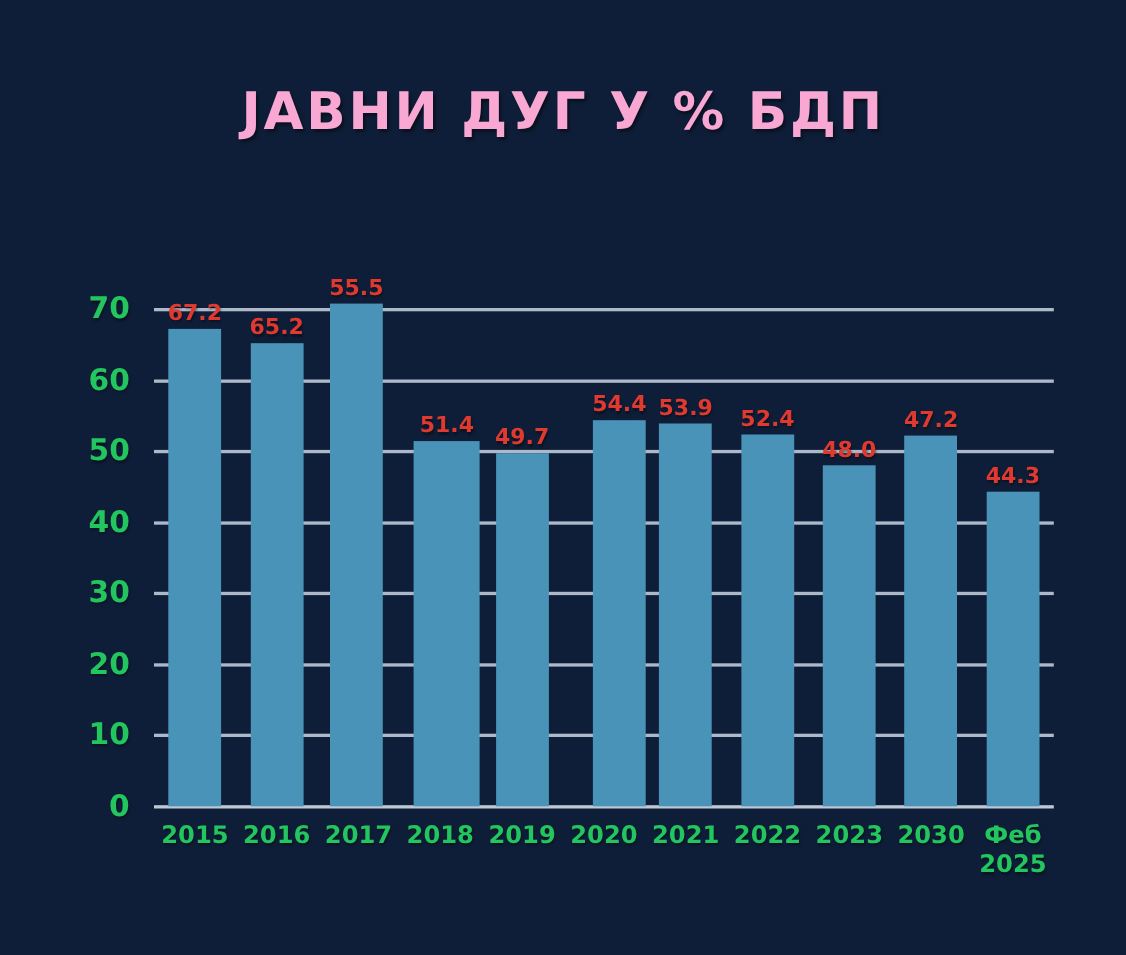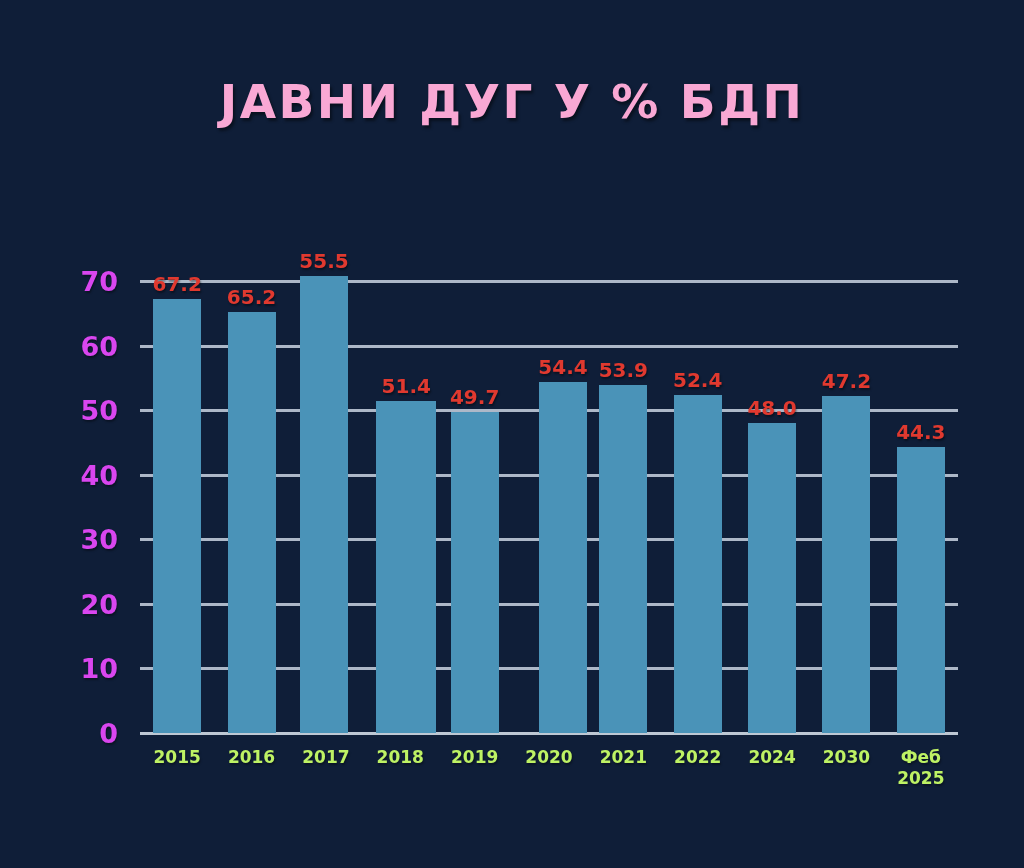--- a/index.html
+++ b/index.html
@@ -57,21 +57,21 @@
   .gridline.baseline {
     background: #dde6f0;
     height: 3px;
   }
 
   .ytick-label {
     position: absolute;
     right: 0;
     width: 64px;
     text-align: right;
-    color: #d946ef;
+    color: #22c55e;
     font-size: 27px;
     font-weight: 900;
     line-height: 1;
     transform: translateY(-50%);
     text-shadow: 1px 2px 2px rgba(0,0,0,0.35);
   }
   .ytick-wrap {
     position: absolute;
     left: 0;
     width: 118px;
@@ -102,22 +102,22 @@
   }
   .bar-rect {
     width: 100%;
     background: #4a93b8;
   }
 
   .xtick-label {
     position: absolute;
     top: 747px;
     text-align: center;
-    color: #bef264;
-    font-size: 17px;
+    color: #22c55e;
+    font-size: 22px;
     font-weight: 900;
     line-height: 1.22;
     text-shadow: 1px 2px 2px rgba(0,0,0,0.35);
     white-space: pre-line;
   }
 </style>
 </head>
 <body>
 
 <div id="chart-figure">
@@ -209,20 +209,20 @@
       </div>
     <div id="xtick-labels">
         <div class="xtick-label" style="left: 140px; width: 74.3636px;">2015</div>
         <div class="xtick-label" style="left: 214.364px; width: 74.3636px;">2016</div>
         <div class="xtick-label" style="left: 288.727px; width: 74.3636px;">2017</div>
         <div class="xtick-label" style="left: 363.091px; width: 74.3636px;">2018</div>
         <div class="xtick-label" style="left: 437.455px; width: 74.3636px;">2019</div>
         <div class="xtick-label" style="left: 511.818px; width: 74.3636px;">2020</div>
         <div class="xtick-label" style="left: 586.182px; width: 74.3636px;">2021</div>
         <div class="xtick-label" style="left: 660.545px; width: 74.3636px;">2022</div>
-        <div class="xtick-label" style="left: 734.909px; width: 74.3636px;">2024</div>
+        <div class="xtick-label" style="left: 734.909px; width: 74.3636px;">2023</div>
         <div class="xtick-label" style="left: 809.273px; width: 74.3636px;">2030</div>
         <div class="xtick-label" style="left: 883.636px; width: 74.3636px;">Феб
 2025</div>
       </div>
   </div>
 
 </div>
 
 </body></html>

